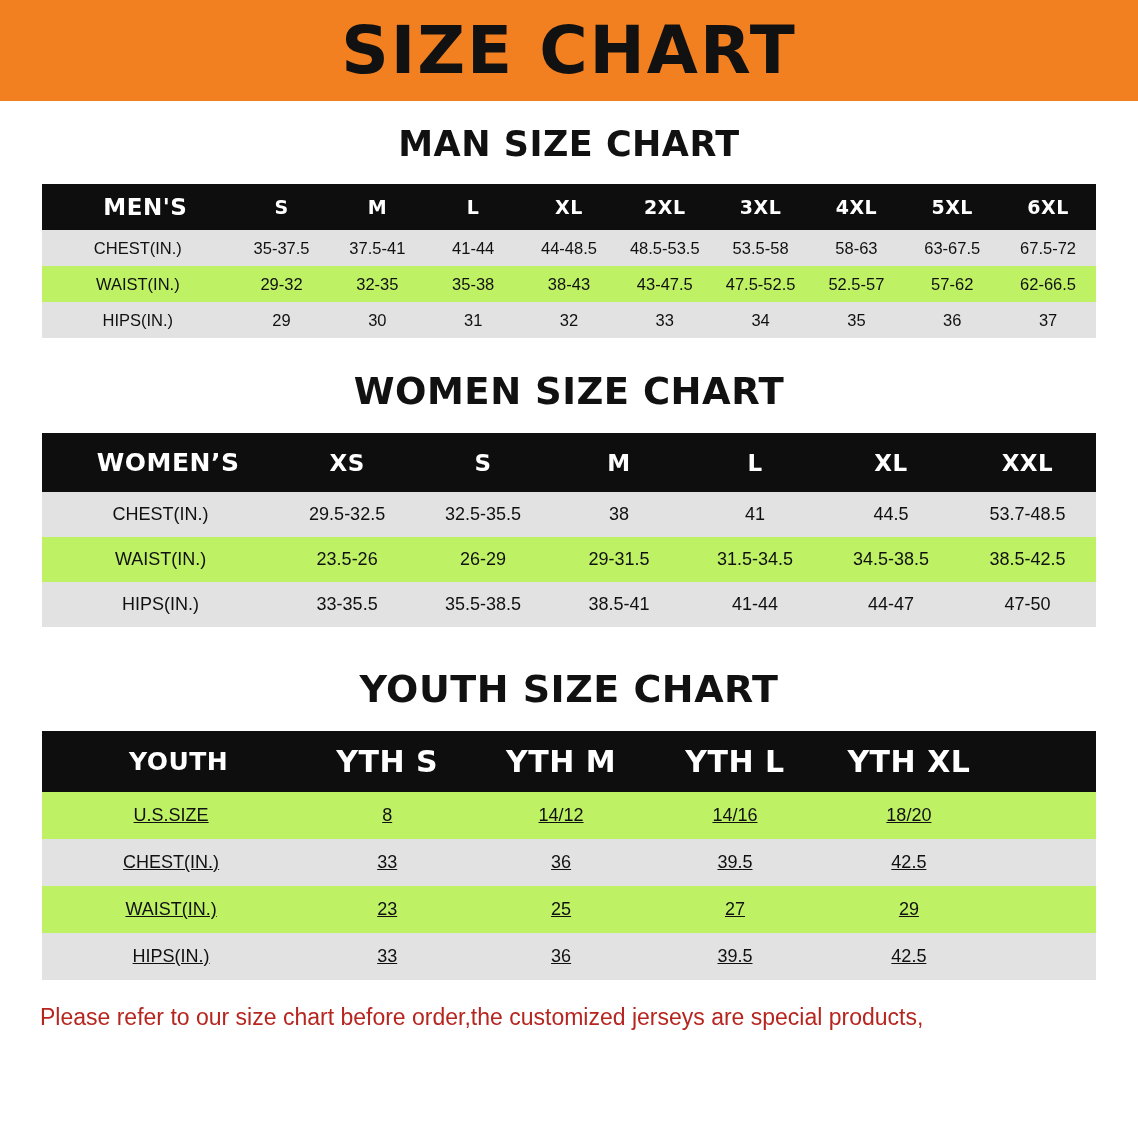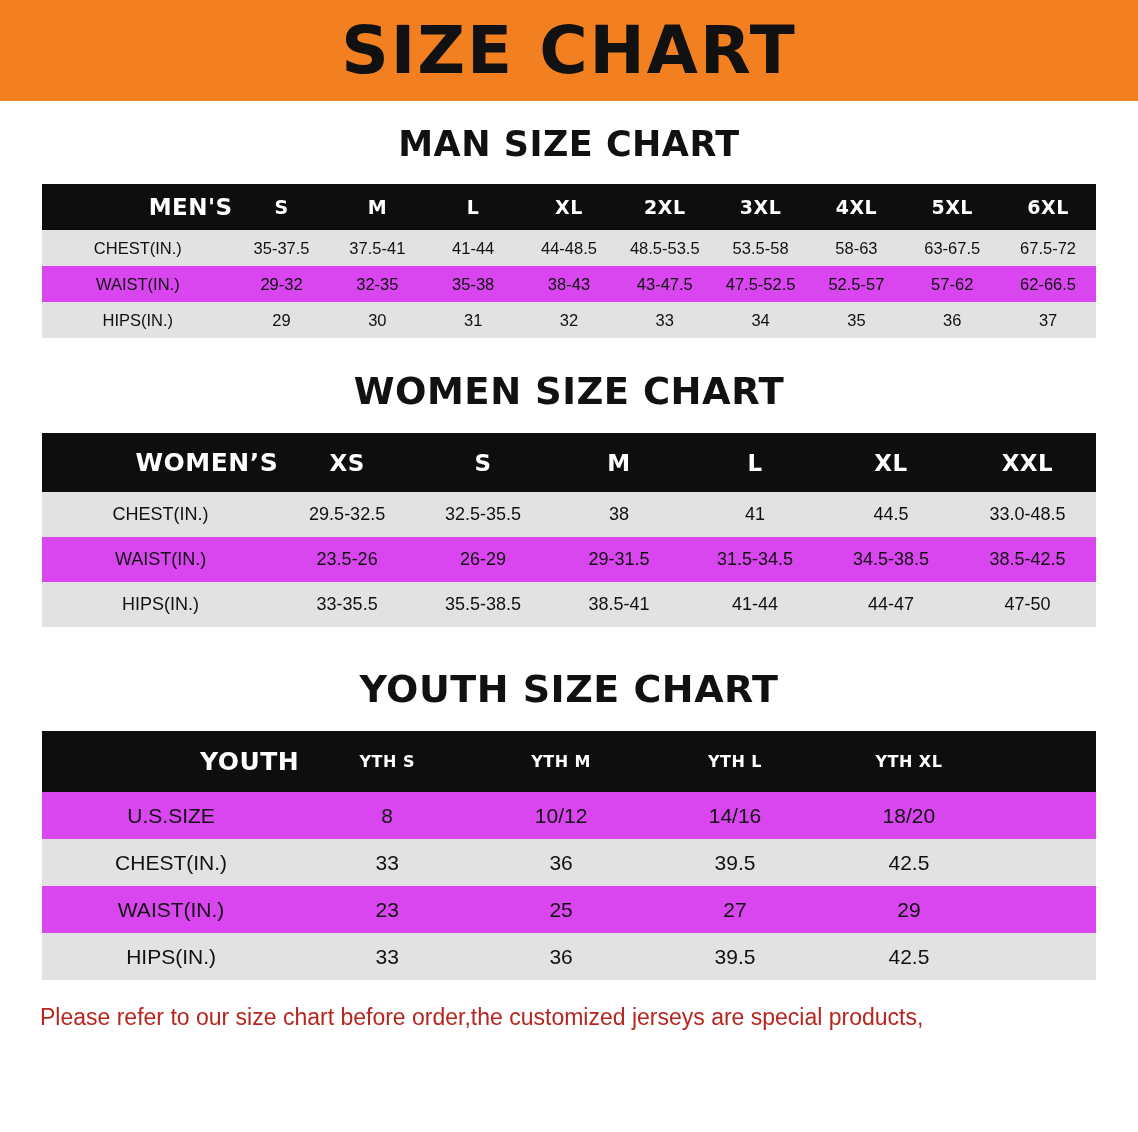--- a/index.html
+++ b/index.html
@@ -82,25 +82,25 @@
   table.size-table thead tr {
     background: #0e0e0e;
   }
   table.size-table thead th {
     color: #ffffff;
     font-family: "DejaVu Sans", sans-serif;
     font-weight: bold;
     letter-spacing: 0.5px;
   }
   table.size-table thead th.rowlabel {
-    text-align: right;
+    text-align: center;
   }
   
   tr.row-alt td { background: #e2e2e2; }
-  tr.row-plain td { background: #d946ef; }
+  tr.row-plain td { background: #bef264; }
 
   
   #men-table-wrap {
     width: 1054px;
     margin-top: 20px;
   }
   #men-table thead th {
     height: 44px;
     font-size: 19px;
   }
@@ -135,30 +135,31 @@
     font-size: 18px;
   }
 
   
   #youth-table-wrap {
     width: 1054px;
     margin-top: 20px;
   }
   #youth-table thead th {
     height: 59px;
-    font-size: 16px;
+    font-size: 30px;
   }
   #youth-table thead th.rowlabel {
     font-size: 25px;
     padding-left: 16px;
     margin-top: 46px;
   }
   #youth-table tbody td {
     height: 45px;
-    font-size: 21px;
+    font-size: 18px;
+    text-decoration: underline;
   }
 
   
   .footer-note {
     margin: 22px 40px 0 40px;
     color: #b7251f;
     font-family: "Liberation Sans", sans-serif;
     font-size: 23px;
     line-height: 1.38;
     text-align: left;
@@ -269,21 +270,21 @@
         </tr>
       </thead>
       <tbody>
         <tr class="row-alt">
           <td class="rowlabel">CHEST(IN.)</td>
           <td>29.5-32.5</td>
           <td>32.5-35.5</td>
           <td>38</td>
           <td>41</td>
           <td>44.5</td>
-          <td>33.0-48.5</td>
+          <td>53.7-48.5</td>
         </tr>
         <tr class="row-plain">
           <td class="rowlabel">WAIST(IN.)</td>
           <td>23.5-26</td>
           <td>26-29</td>
           <td>29-31.5</td>
           <td>31.5-34.5</td>
           <td>34.5-38.5</td>
           <td>38.5-42.5</td>
         </tr>
@@ -319,21 +320,21 @@
           <th>YTH M</th>
           <th>YTH L</th>
           <th>YTH XL</th>
           <th></th>
         </tr>
       </thead>
       <tbody>
         <tr class="row-plain">
           <td class="rowlabel">U.S.SIZE</td>
           <td>8</td>
-          <td>10/12</td>
+          <td>14/12</td>
           <td>14/16</td>
           <td>18/20</td>
           <td></td>
         </tr>
         <tr class="row-alt">
           <td class="rowlabel">CHEST(IN.)</td>
           <td>33</td>
           <td>36</td>
           <td>39.5</td>
           <td>42.5</td>

